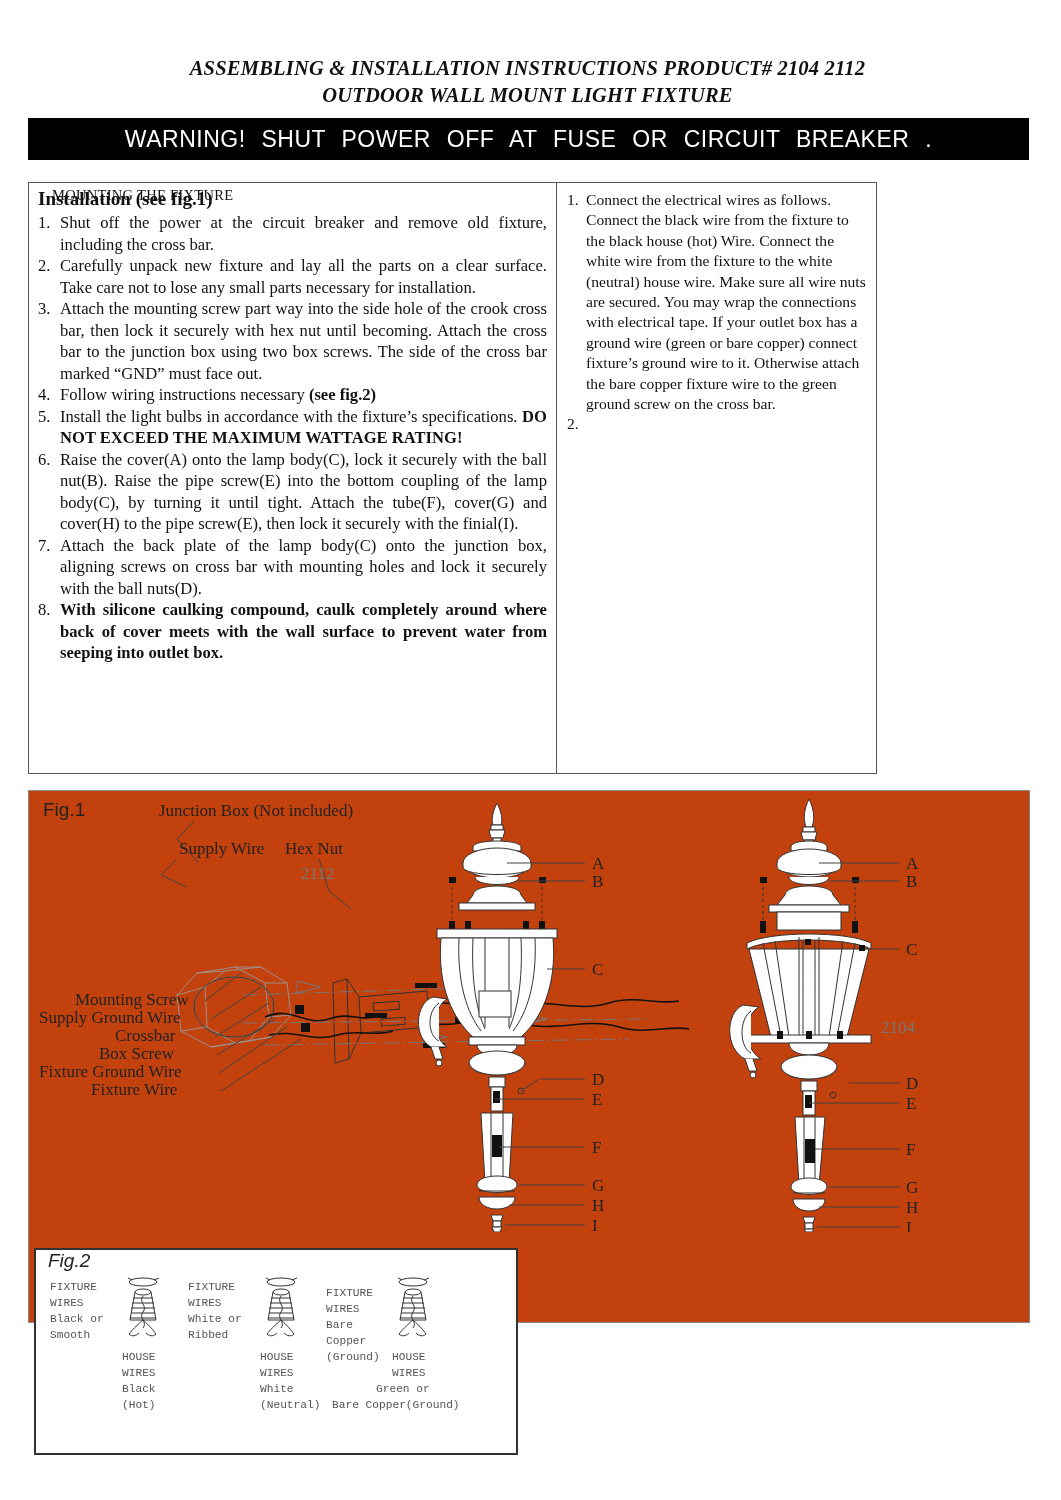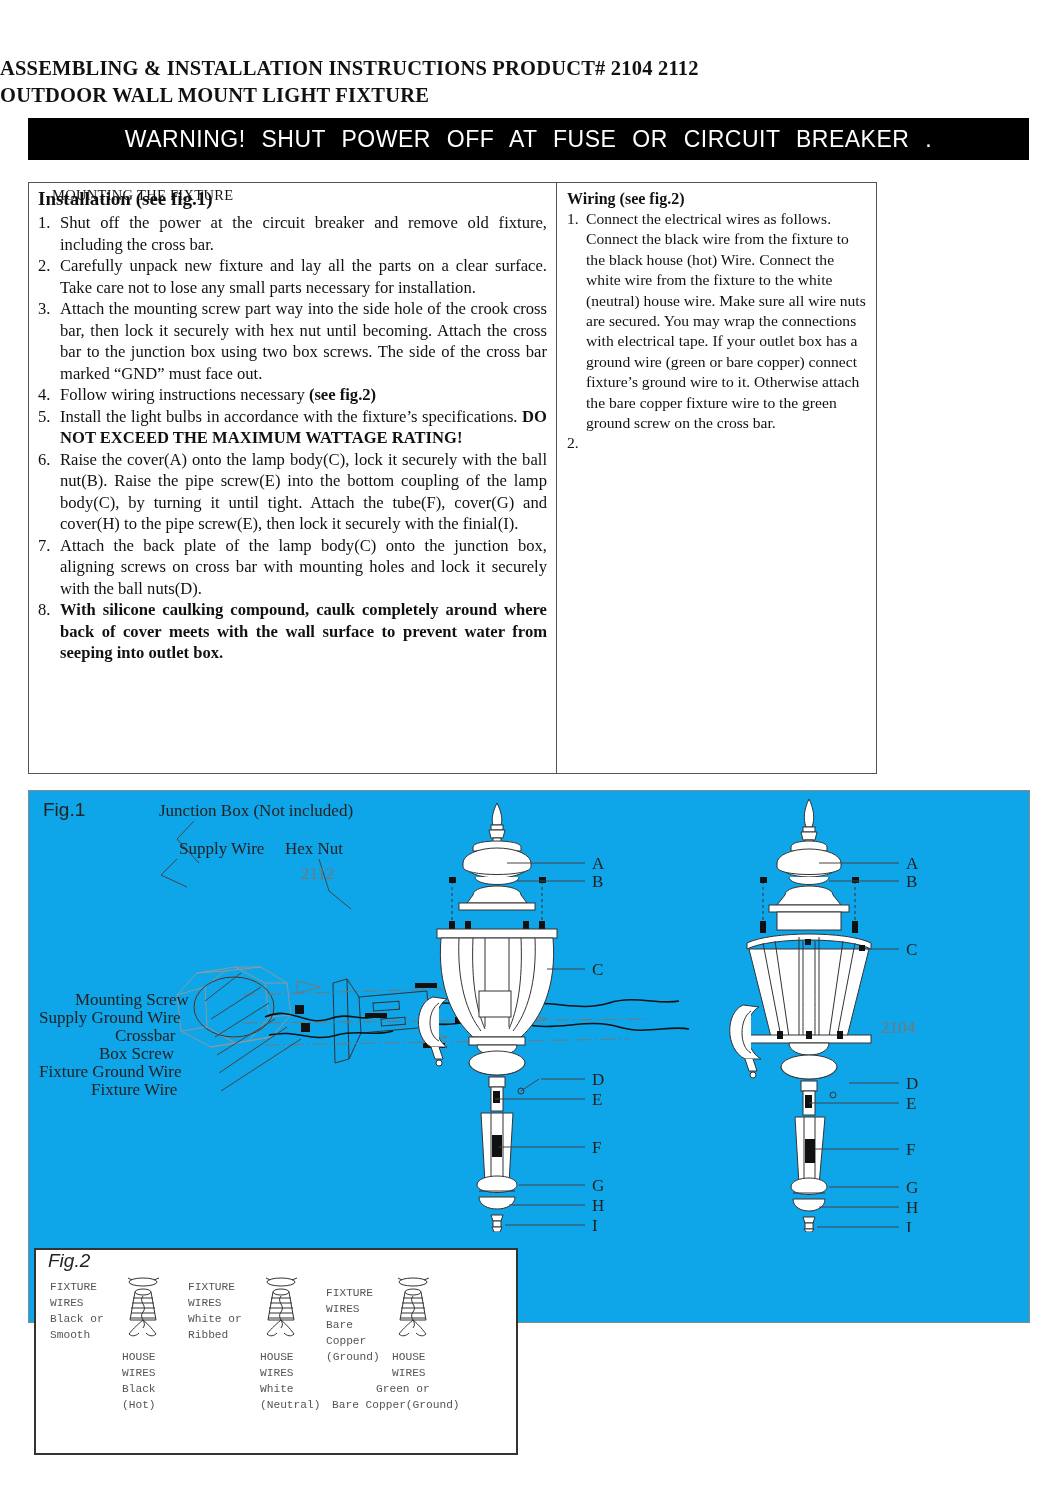--- a/index.html
+++ b/index.html
@@ -1,20 +1,20 @@
 <!DOCTYPE html>
 <html><head>
 <meta charset="utf-8">
 <style>
   html,body{margin:0;padding:0;background:#fff;}
   body{width:1061px;height:1500px;position:relative;overflow:hidden;
        font-family:"Liberation Serif","DejaVu Serif",serif;color:#111;}
 
   
-  .title-block{position:absolute;left:0;top:55px;width:1055px;}
+  .title-block{position:absolute;left:0;top:55px;width:1055px;text-align:center;font-style:italic;}
   .title-line{font-weight:bold;font-size:20.5px;letter-spacing:.2px;line-height:27px;
               white-space:nowrap;}
 
   
   .warning-bar{position:absolute;left:28px;top:118px;width:1001px;height:42px;
                background:#000;color:#fff;display:flex;align-items:center;
                justify-content:center;}
   .warning-text{font-family:"Liberation Sans","DejaVu Sans",sans-serif;
                 font-weight:normal;font-size:23px;letter-spacing:.5px;
                 word-spacing:9px;white-space:nowrap;}
@@ -36,21 +36,21 @@
   ol.steps{list-style:none;margin:0;padding:0;}
   ol.steps li{position:relative;padding-left:22px;font-size:16.6px;line-height:21.5px;
               text-align:justify;margin-bottom:0px;}
   ol.steps li .num{position:absolute;left:0;top:0;}
   ol.steps.tight li{font-size:15.6px;line-height:20.4px;padding-left:19px;text-align:left;}
   ol.steps.tight li .num{left:0;}
   .b{font-weight:bold;}
 
   
   .fig1-panel{position:absolute;left:28px;top:790px;width:1002px;height:533px;
-              border:1px solid #888;box-sizing:border-box;background:#0ea5e9;}
+              border:1px solid #888;box-sizing:border-box;background:#c2410c;}
   .fig2-panel{position:absolute;left:34px;top:1248px;width:484px;height:207px;
               border:2px solid #333;box-sizing:border-box;background:#fff;}
   .fig-label{position:absolute;font-family:"Liberation Sans","DejaVu Sans",sans-serif;
              font-size:19px;color:#222;}
 
   
   .svg-wrap{position:absolute;left:0;top:0;width:100%;height:100%;}
   svg{display:block;}
   .lbl{font-family:"Liberation Serif","DejaVu Serif",serif;font-size:17px;fill:#222;}
   .lbl-mono{font-family:"Liberation Mono","DejaVu Sans Mono",monospace;font-size:11.2px;fill:#555;}
@@ -87,21 +87,20 @@
         <li><span class="num">3.</span><span>Attach the mounting screw part way into the side hole of the crook cross bar, then lock it securely with hex nut until becoming. Attach the cross bar to the junction box using two box screws. The side of the cross bar marked “GND” must face out.</span></li>
         <li><span class="num">4.</span><span>Follow wiring instructions necessary </span><span class="b">(see fig.2)</span></li>
         <li><span class="num">5.</span><span>Install the light bulbs in accordance with the fixture’s specifications. </span><span class="b">DO NOT EXCEED THE MAXIMUM WATTAGE RATING!</span></li>
         <li><span class="num">6.</span><span>Raise the cover(A) onto the lamp body(C), lock it securely with the ball nut(B). Raise the pipe screw(E) into the bottom coupling of the lamp body(C), by turning it until tight. Attach the tube(F), cover(G) and cover(H) to the pipe screw(E), then lock it securely with the finial(I).</span></li>
         <li><span class="num">7.</span><span>Attach the back plate of the lamp body(C) onto the junction box, aligning screws on cross bar with mounting holes and lock it securely with the ball nuts(D).</span></li>
         <li><span class="num">8.</span><span class="b">With silicone caulking compound, caulk completely around where back of cover meets with the wall surface to prevent water from seeping into outlet box.</span></li>
       </ol>
   </div>
 
   <div class="col-right">
-    <div class="sec-head small">Wiring (see fig.2)</div>
     <ol class="steps tight" id="wiring-steps">
         <li><span class="num">1.</span><span>Connect the electrical wires as follows. Connect the black wire from the fixture to the black house (hot) Wire. Connect the white wire from the fixture to the white (neutral) house wire. Make sure all wire nuts are secured. You may wrap the connections with electrical tape. If your outlet box has a ground wire (green or bare copper) connect fixture’s ground wire to it. Otherwise attach the bare copper fixture wire to the green ground screw on the cross bar.</span></li>
         <li><span class="num">2.</span></li>
       </ol>
   </div>
 </div>
 
 <div class="fig1-panel">
   <div class="fig-label" style="left:14px;top:8px;">Fig.1</div>
 

